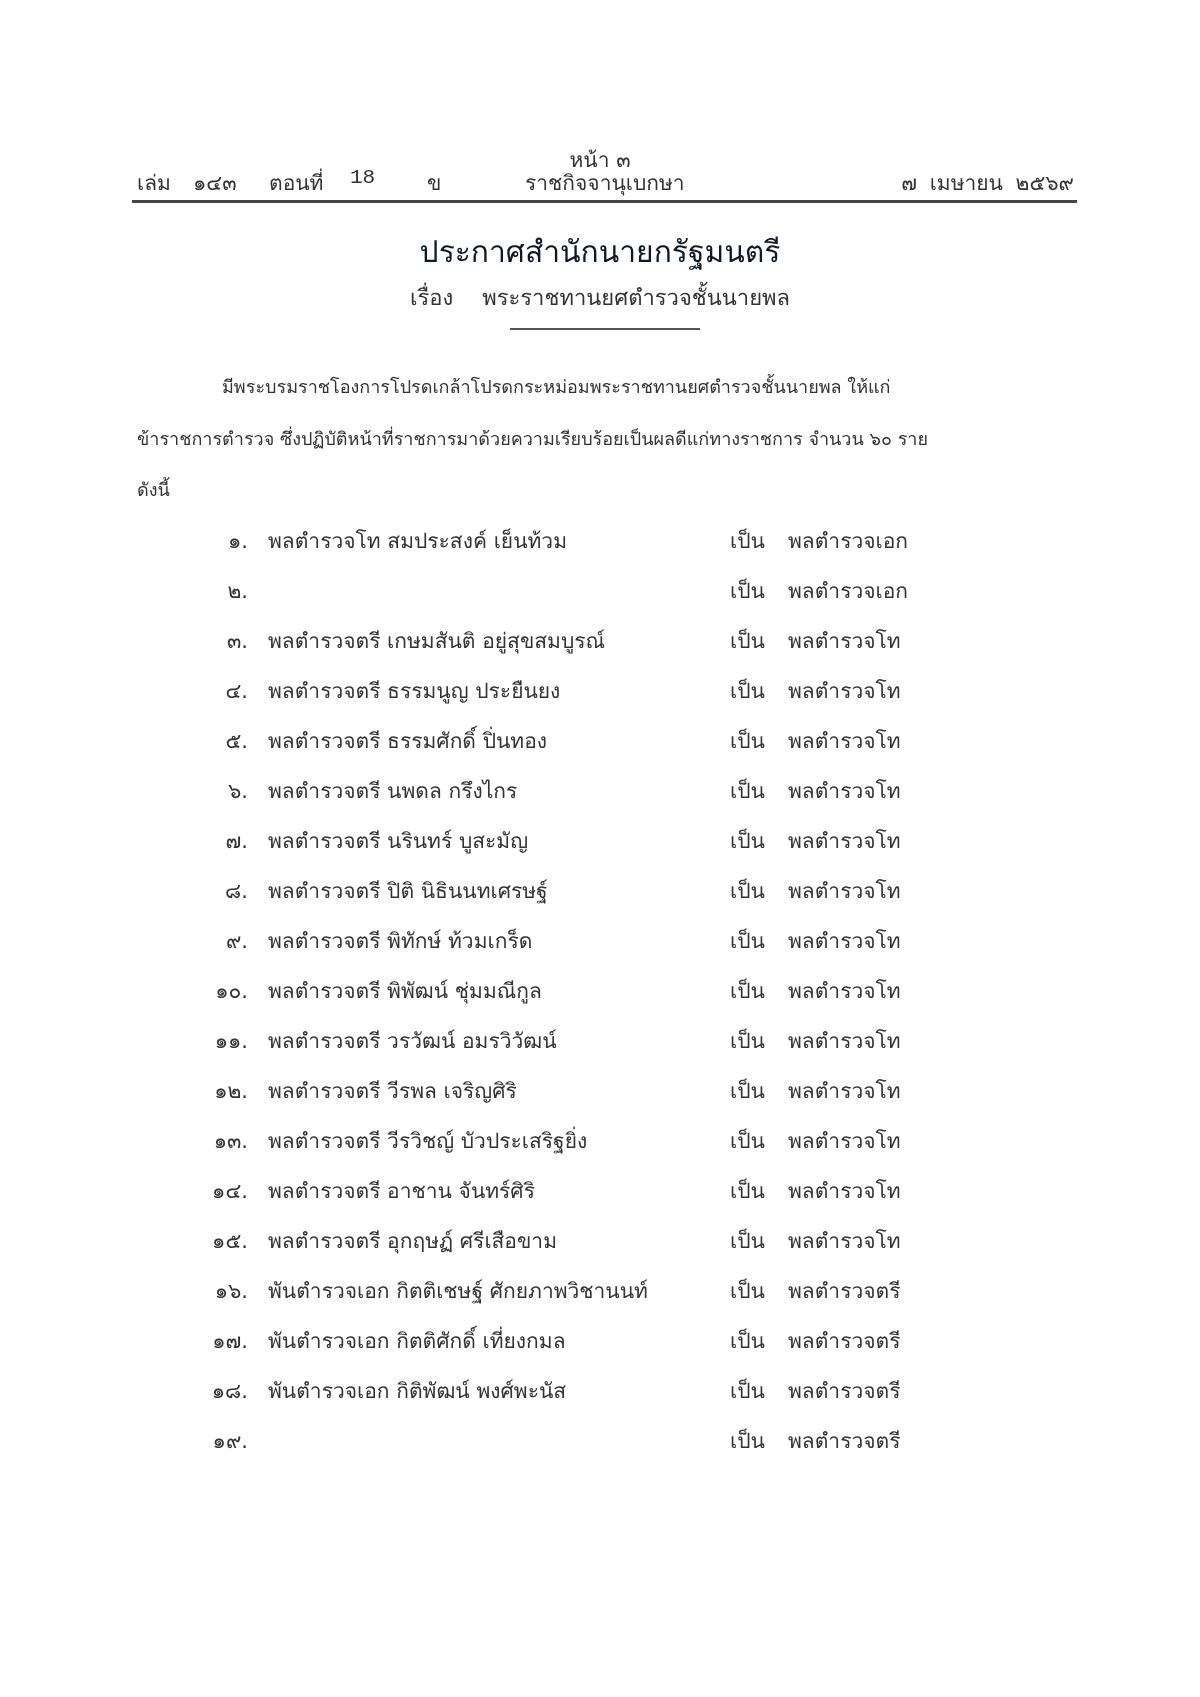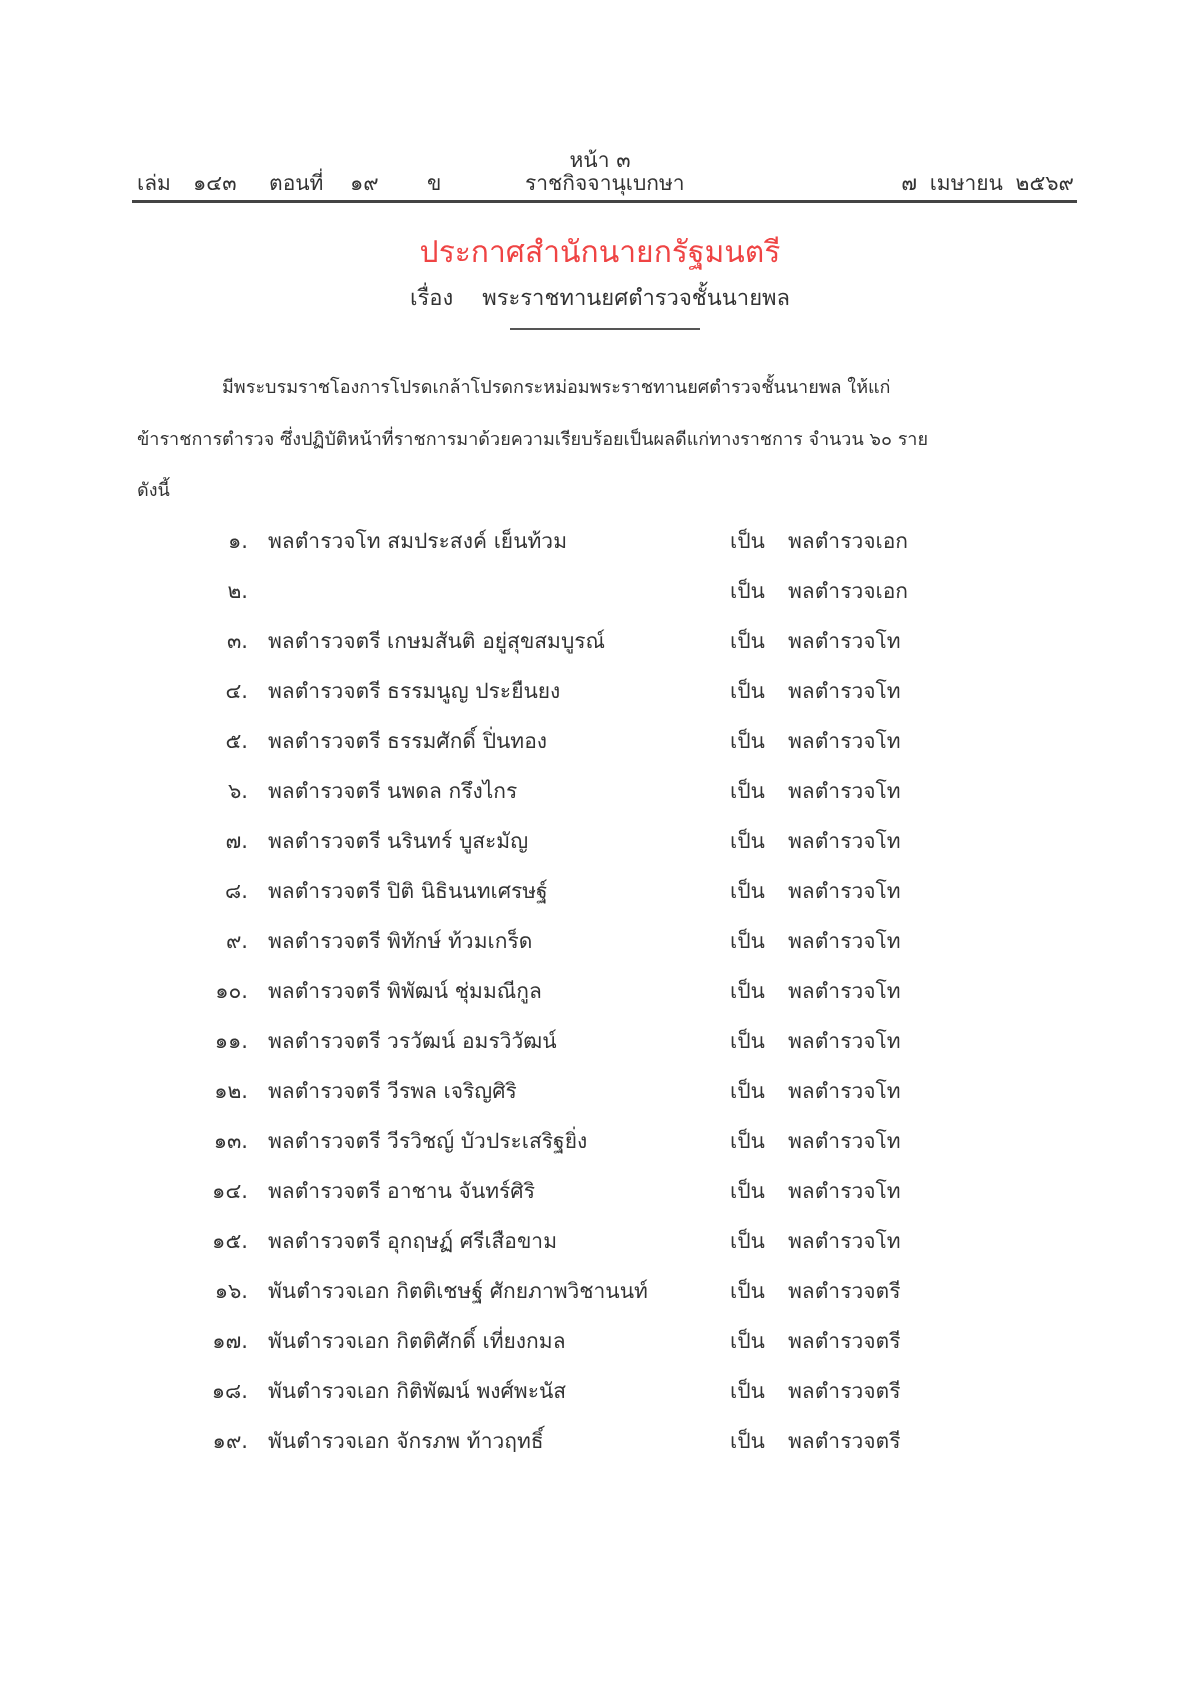--- a/index.html
+++ b/index.html
@@ -25,21 +25,21 @@
   .h-issue-num { left: 213px; }
   .h-section { left: 290px; }
   .h-gazette { left: 388px; }
   .h-date { right: 0; text-align: right; }
   .header-rule {
     position: absolute; top: 200px; left: 132px; width: 945px; height: 0;
     border-top: 3px solid #444444;
   }
   .title {
     position: absolute; top: 228px; left: 0; width: 1200px; text-align: center;
-    font-size: 30px; color: #ef4444;
+    font-size: 30px; color: #0f172a;
   }
   .subject {
     position: absolute; top: 280px; left: 0; width: 1200px; text-align: center;
     font-size: 22px;
   }
   .subject span + span { margin-left: 29px; }
   .title-rule {
     position: absolute; top: 328px; left: 510px; width: 190px; height: 0;
     border-top: 2px solid #555555;
   }
@@ -61,21 +61,21 @@
 </style>
 </head>
 <body>
 
 <div class="page-num"><span>หน้า ๓</span></div>
 
 <div class="header-row">
   <span class="h-vol-label">เล่ม</span>
   <span class="h-vol-num">๑๔๓</span>
   <span class="h-issue-label">ตอนที่</span>
-  <span class="h-issue-num">๑๙</span>
+  <span class="h-issue-num">18</span>
   <span class="h-section">ข</span>
   <span class="h-gazette">ราชกิจจานุเบกษา</span>
   <span class="h-date">๗ เมษายน ๒๕๖๙</span>
 </div>
 <div class="header-rule"></div>
 
 <div class="title">ประกาศสำนักนายกรัฐมนตรี</div>
 <div class="subject">
   <span>เรื่อง</span><span>พระราชทานยศตำรวจชั้นนายพล</span>
 </div>
@@ -188,17 +188,16 @@
       <span class="to">พลตำรวจตรี</span>
     </div>
   <div class="row" style="top:850px">
       <span class="num">๑๘.</span>
       <span class="from">พันตำรวจเอก กิติพัฒน์  พงศ์พะนัส</span>
       <span class="as">เป็น</span>
       <span class="to">พลตำรวจตรี</span>
     </div>
   <div class="row" style="top:900px">
       <span class="num">๑๙.</span>
-      <span class="from">พันตำรวจเอก จักรภพ  ท้าวฤทธิ์</span>
       <span class="as">เป็น</span>
       <span class="to">พลตำรวจตรี</span>
     </div>
 </div>
 
 </body></html>

